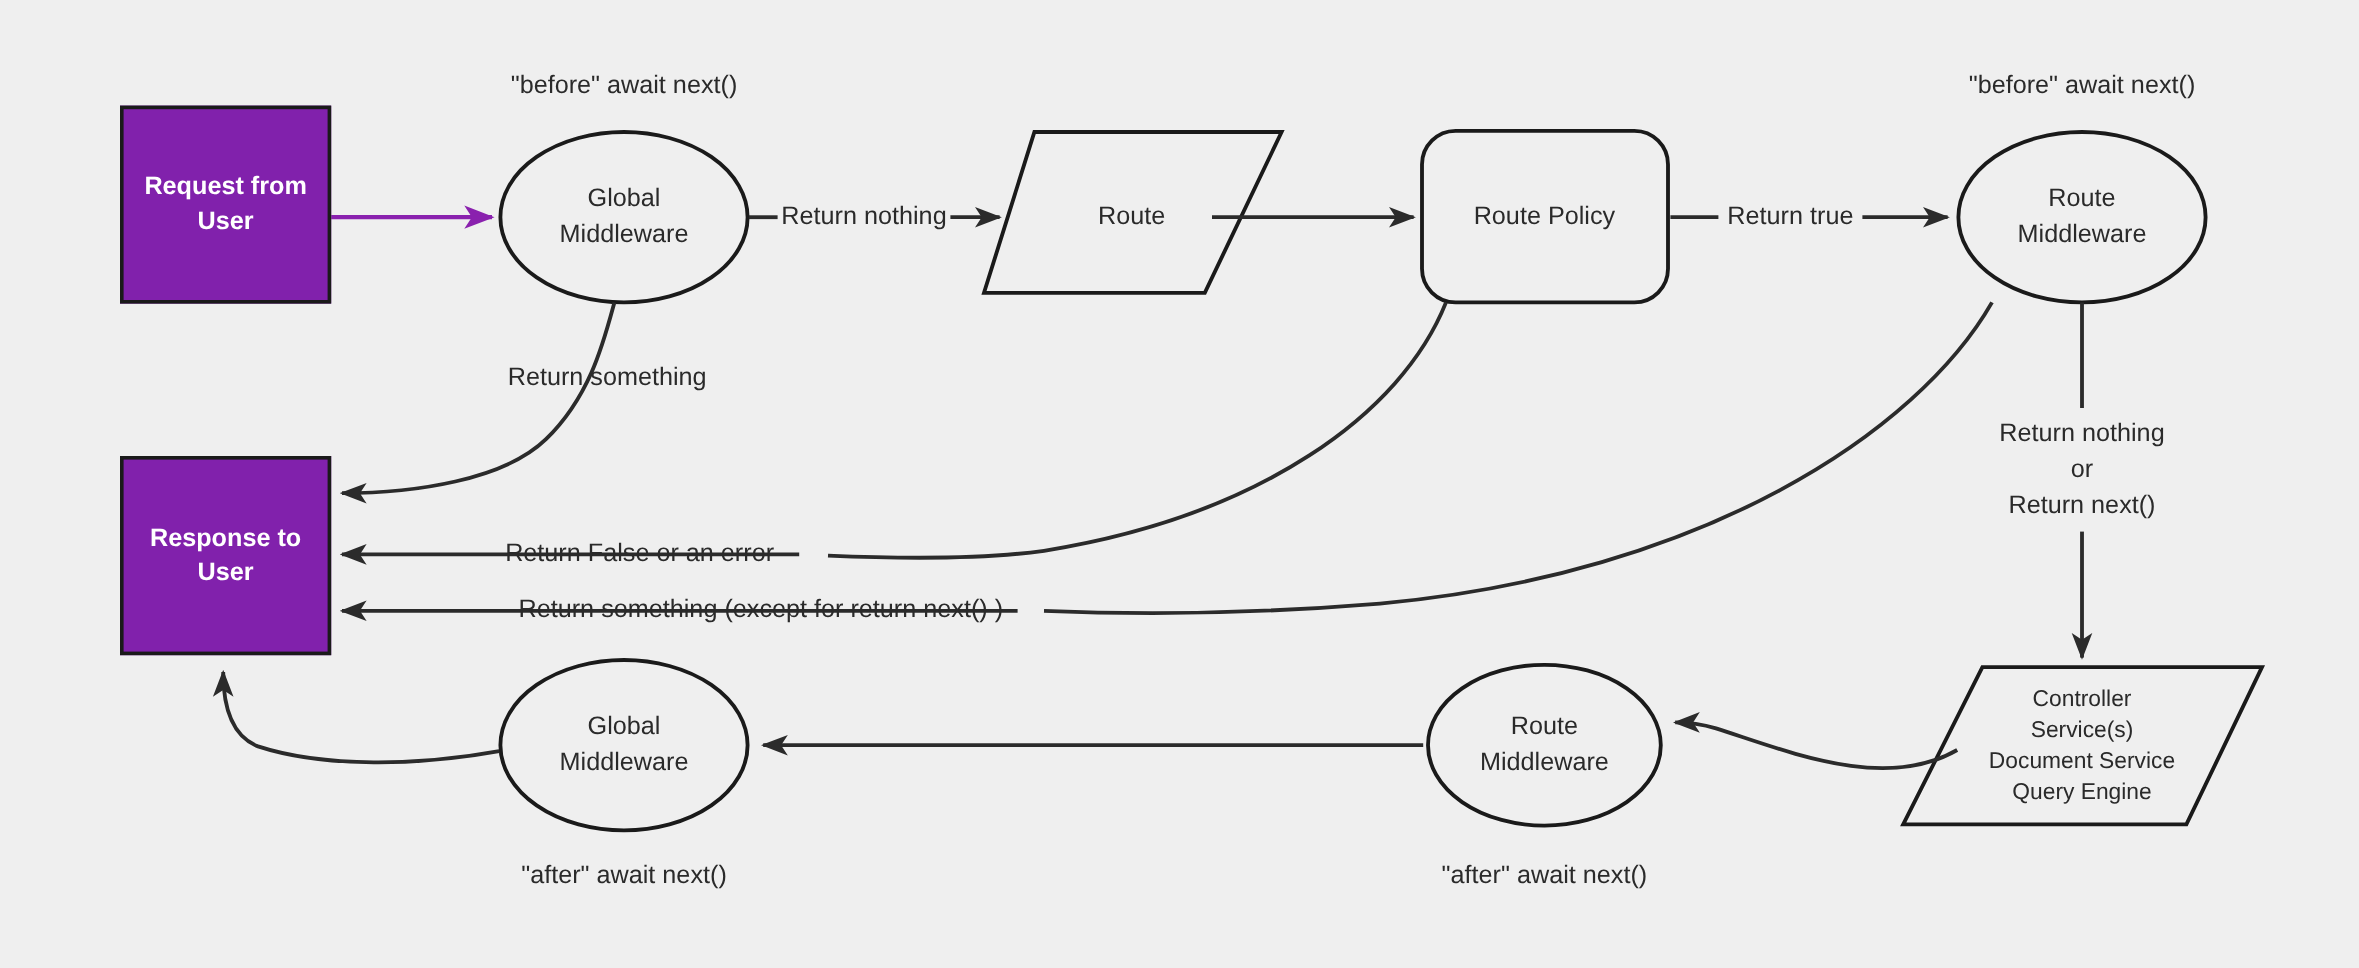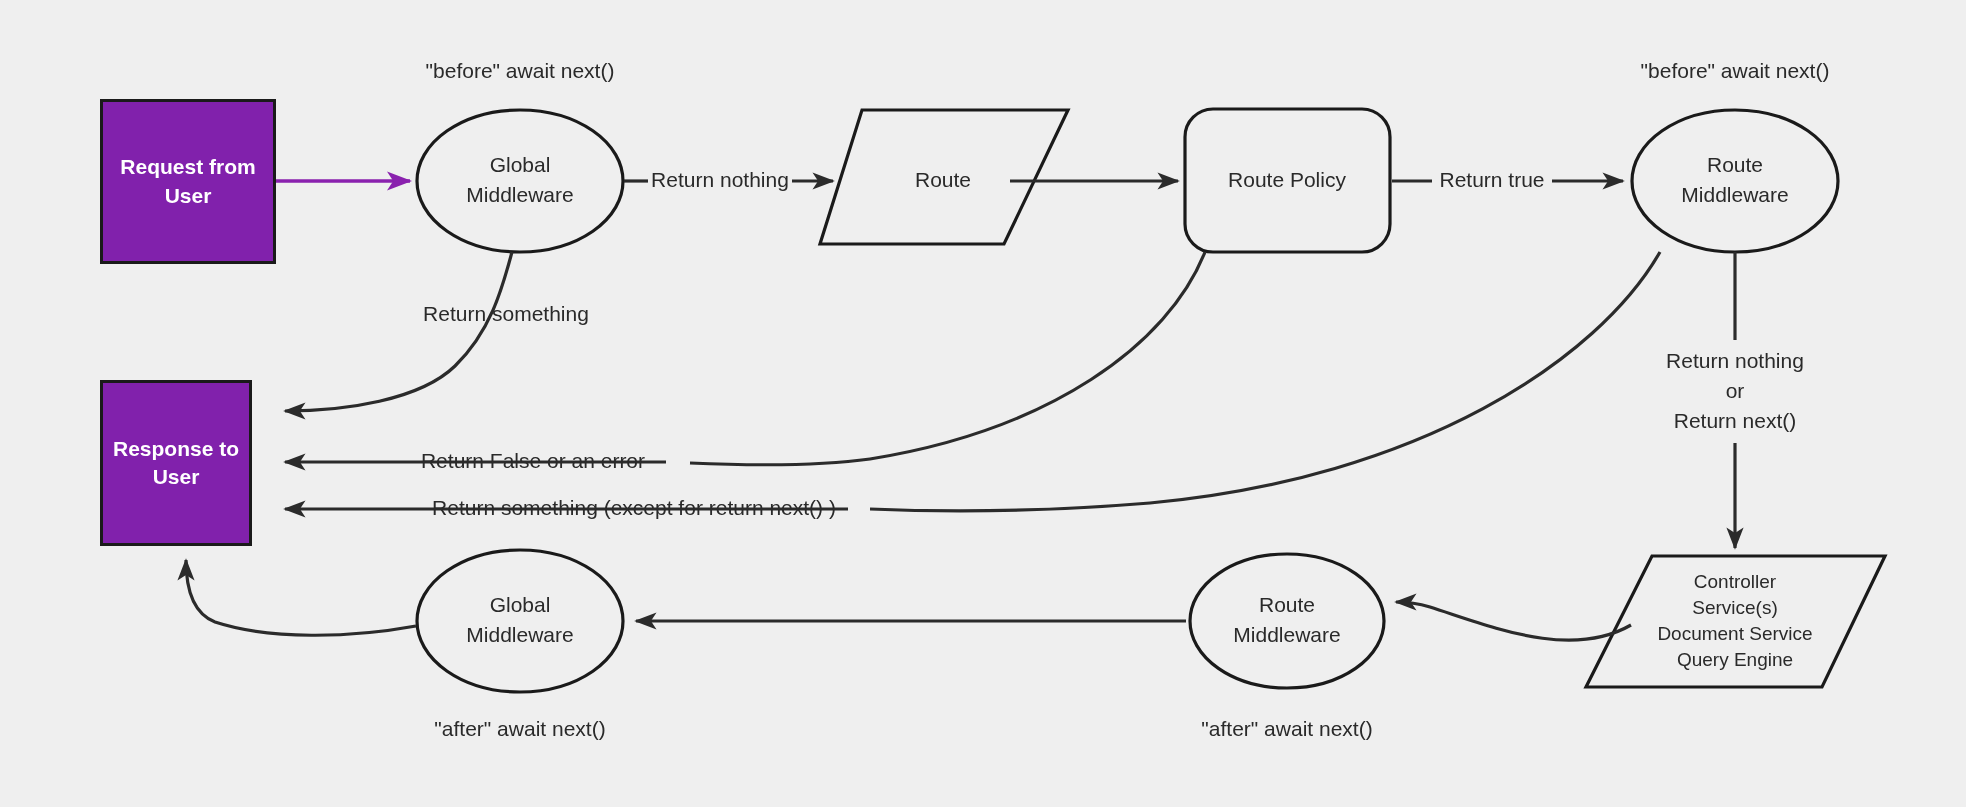--- a/index.html
+++ b/index.html
@@ -164,23 +164,23 @@
     <line class="edge" x1="1186" y1="621" x2="636" y2="621" marker-end="url(#arrow)"></line>
 
     <path class="edge" d="M 416 626 C 350 638, 270 640, 215 622 C 192 613, 186 586, 186 560" marker-end="url(#arrow)"></path>
 
     <text class="annot-label" x="520" y="72">"before" await next()</text>
     <text class="annot-label" x="1735" y="72">"before" await next()</text>
     <text class="annot-label" x="520" y="730">"after" await next()</text>
     <text class="annot-label" x="1287" y="730">"after" await next()</text>
   </svg>
 
-  <div class="terminal-box" style="left:100px; top:99px; width:176px; height:165px;">
+  <div class="terminal-box" style="left:100px; top:88px; width:176px; height:165px;">
     <span class="terminal-text">Request from
 User</span>
   </div>
 
-  <div class="terminal-box" style="left:100px; top:380px; width:152px; height:166px;">
+  <div class="terminal-box" style="left:100px; top:380px; width:176px; height:166px;">
     <span class="terminal-text">Response to
 User</span>
   </div>
 
 </div>
 
 </body></html>

